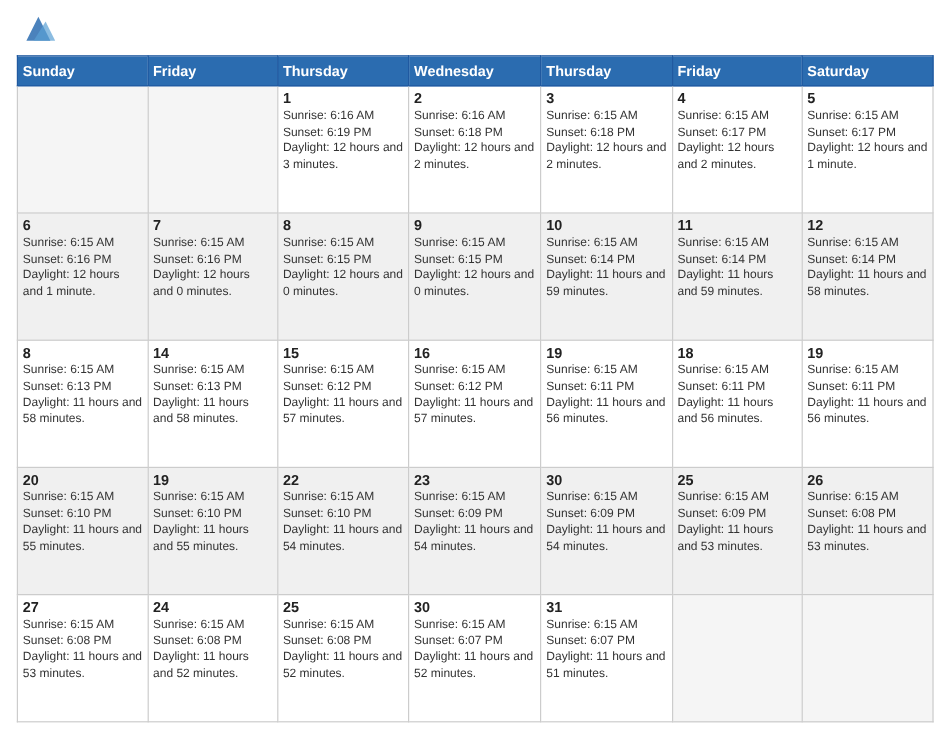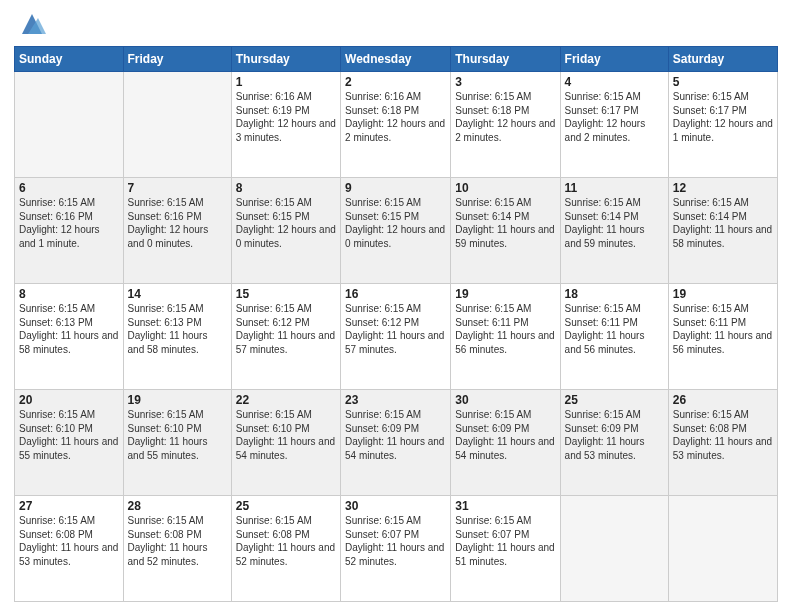--- a/index.html
+++ b/index.html
@@ -249,21 +249,21 @@
             <span class="day-number">26</span>
             <div class="day-info">Sunrise: 6:15 AM<br>Sunset: 6:08 PM<br>Daylight: 11 hours and 53 minutes.</div>
           </td>
         </tr>
         <tr>
           <td>
             <span class="day-number">27</span>
             <div class="day-info">Sunrise: 6:15 AM<br>Sunset: 6:08 PM<br>Daylight: 11 hours and 53 minutes.</div>
           </td>
           <td>
-            <span class="day-number">28</span>
+            <span class="day-number">24</span>
             <div class="day-info">Sunrise: 6:15 AM<br>Sunset: 6:08 PM<br>Daylight: 11 hours and 52 minutes.</div>
           </td>
           <td>
             <span class="day-number">25</span>
             <div class="day-info">Sunrise: 6:15 AM<br>Sunset: 6:08 PM<br>Daylight: 11 hours and 52 minutes.</div>
           </td>
           <td>
             <span class="day-number">30</span>
             <div class="day-info">Sunrise: 6:15 AM<br>Sunset: 6:07 PM<br>Daylight: 11 hours and 52 minutes.</div>
           </td>

